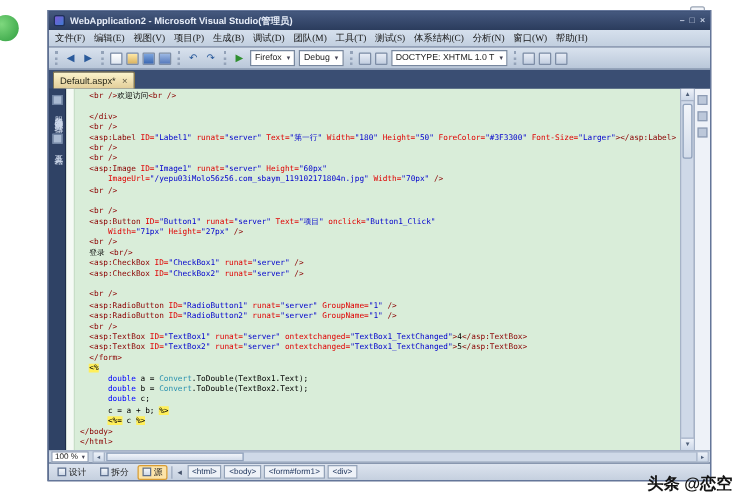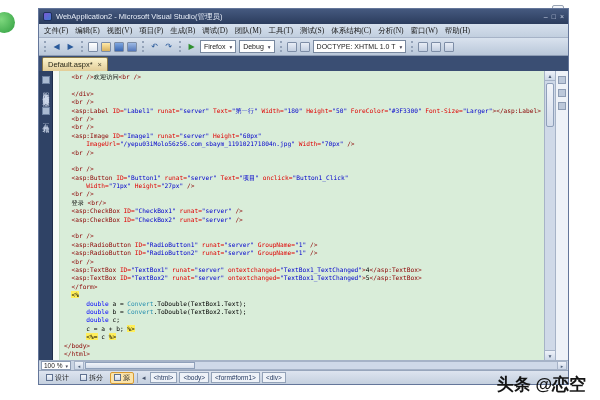--- a/index.html
+++ b/index.html
@@ -9,21 +9,21 @@
   .green-dot { position:absolute; left:-6px; top:12px; width:21px; height:21px; border-radius:50%;
     background:radial-gradient(circle at 35% 35%, #7ed87e, #2f9e3f); }
   .bubble { position:absolute; right:36px; top:5px; width:12px; height:8px; border:1px solid #9aa5b5;
     border-radius:2px; background:#f3f5f9; }
   .bubble::after { content:""; position:absolute; left:2px; bottom:-3px; width:0; height:0;
     border-left:3px solid transparent; border-right:3px solid transparent; border-top:3px solid #9aa5b5; }
 
   .vs-window { position:absolute; left:38px; top:8px; width:531px; height:377px;
     border:1px solid #64769a; background:#2f4265; overflow:hidden; }
 
-  .titlebar { height:15px; background:linear-gradient(#45597f,#2b3c5d); display:flex; align-items:center; padding:0 4px; }
+  .titlebar { height:15px; background:linear-gradient(#45597f,#2b3c5d); display:flex; align-items:center; padding:0 4px;font-weight:bold; }
   .vs-logo { width:9px; height:9px; margin-right:4px; border-radius:2px;
     background:linear-gradient(135deg,#7b5bd6,#3f7bd0); border:1px solid #20305a; }
   .title-text { font-size:7.5px; color:#e7edf8; white-space:nowrap; }
   .win-controls { margin-left:auto; display:flex; gap:4px; }
   .win-btn { font-size:7px; color:#c9d3e5; line-height:9px; }
 
   .menubar { height:14px; background:linear-gradient(#d6e0ed,#c2cfdf); border-bottom:1px solid #a6b3c7;
     display:flex; align-items:center; padding:0 5px; overflow:hidden;font-family:Liberation Serif, serif; }
   .menu-item { font-size:7.5px; color:#181818; margin-right:7px; white-space:nowrap; }
 
@@ -97,21 +97,21 @@
   .view-btn { display:flex; align-items:center; gap:2px; height:12px; padding:0 3px; border:1px solid transparent; }
   .view-btn.active { background:#fce4a9; border:1px solid #d89c33; border-radius:2px; }
   .view-ico { width:7px; height:7px; border:1px solid #5f7190; background:linear-gradient(#f4f7fb,#cfd9e8); }
   .view-label { font-size:7px; color:#1c1c1c; }
   .vb-sep { width:1px; height:10px; background:#9aa8bd; }
   .crumb-back { font-size:7px; color:#44516a; padding:0 1px; }
   .breadcrumb { display:flex; gap:2px; align-items:center; }
   .chip { border:1px solid #93a2b8; background:#eef2f8; height:11px; display:flex; align-items:center;
     padding:0 3px; font-size:6.5px; color:#21375e; white-space:nowrap; }
 
-  .watermark { position:absolute; right:14px; bottom:4px; font-size:17px; font-weight:bold; color:#141414; }
+  .watermark { position:absolute; right:14px; bottom:4px; font-size:13px; font-weight:bold; color:#141414; }
 </style>
 </head>
 <body>
 
 <div class="stage">
 
   <div class="green-dot"></div>
   <div class="bubble"></div>
 
   <div class="vs-window">

